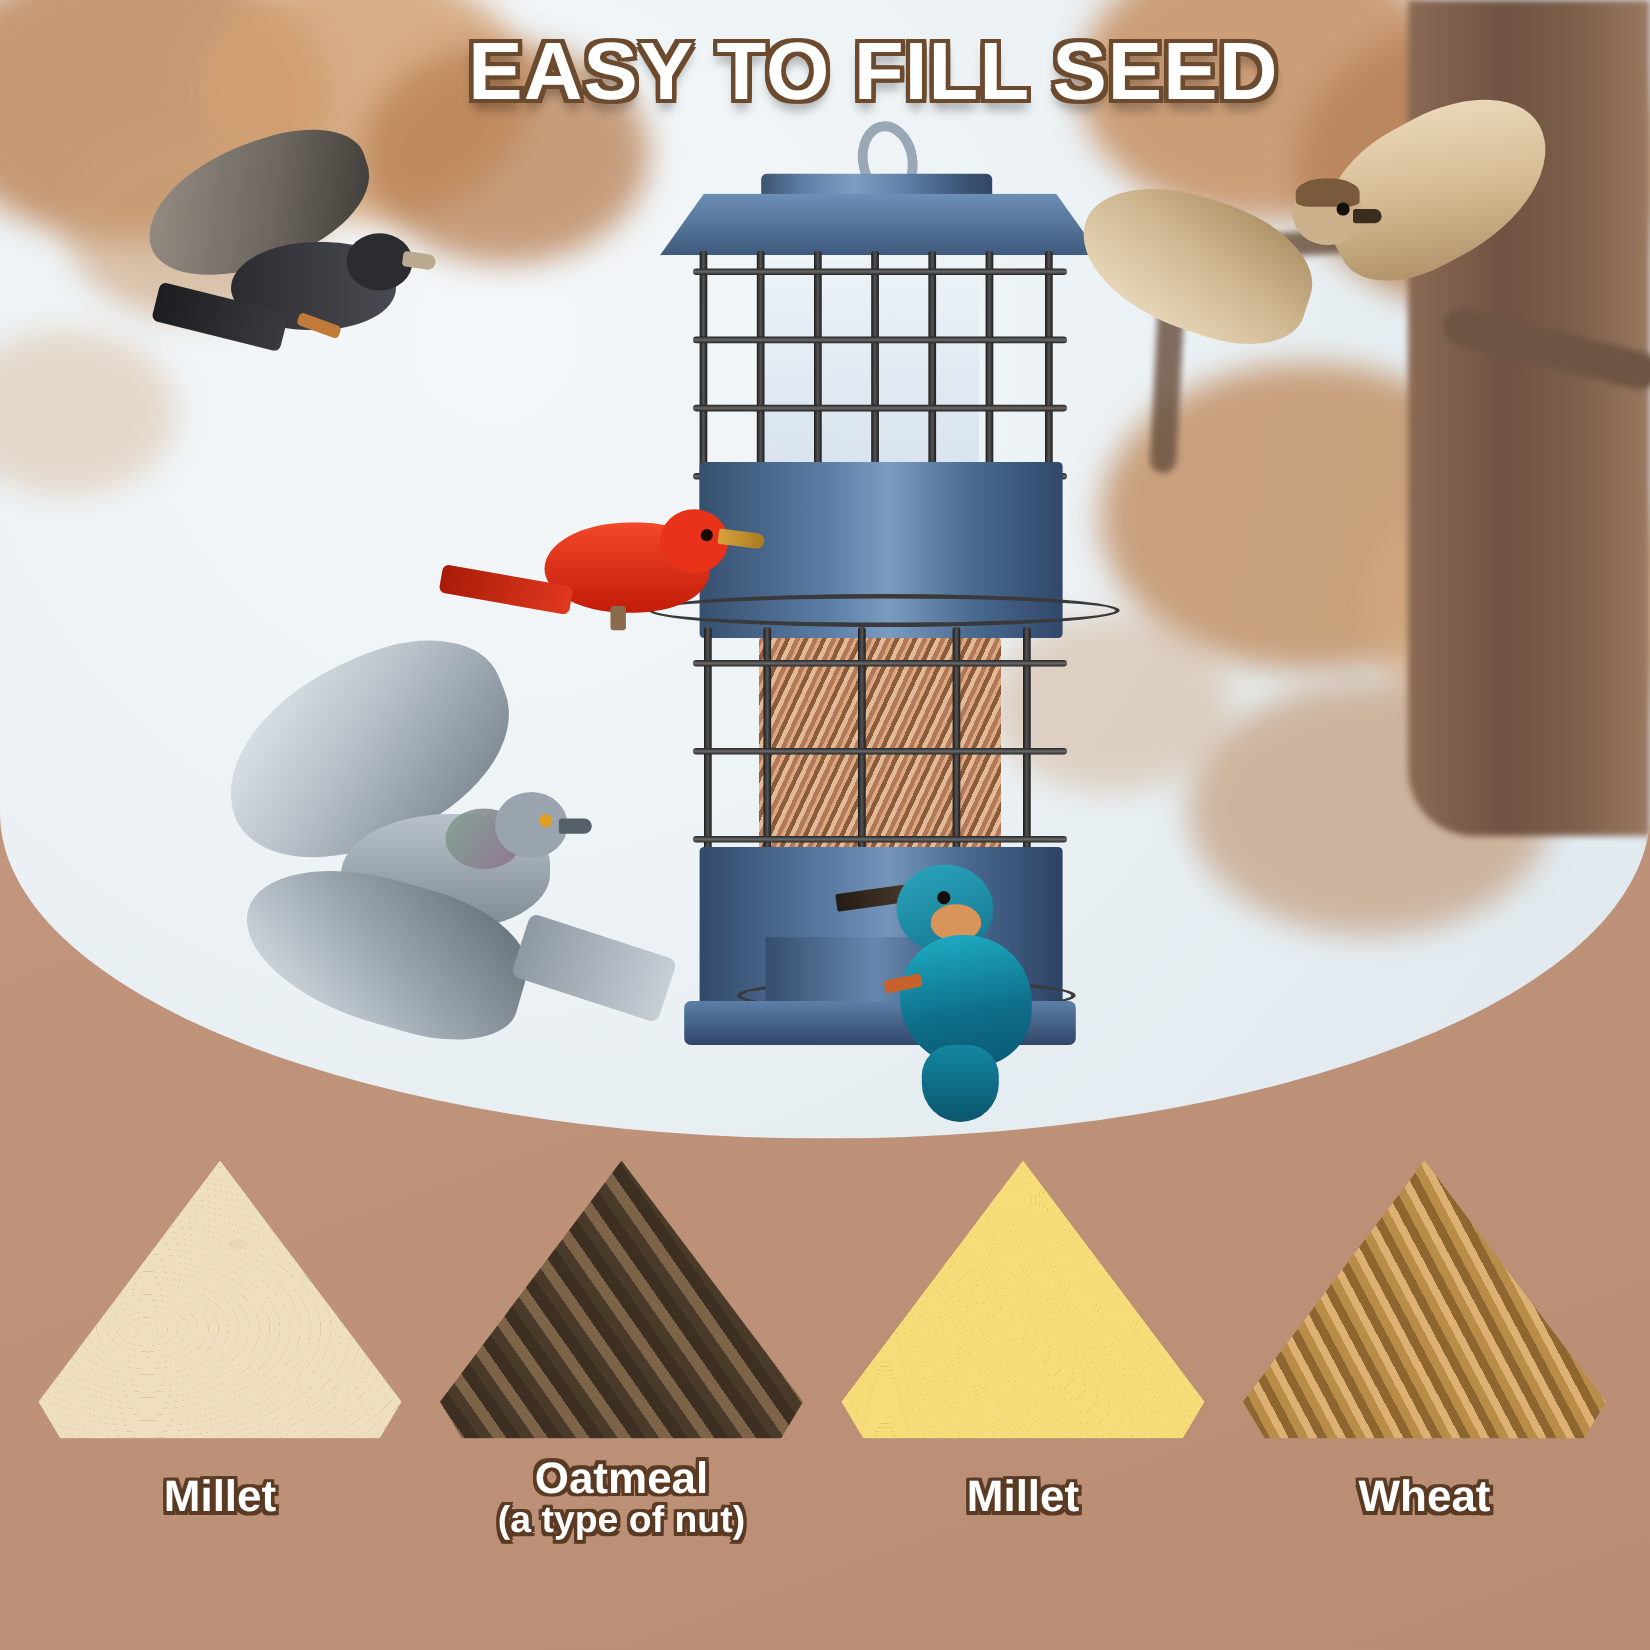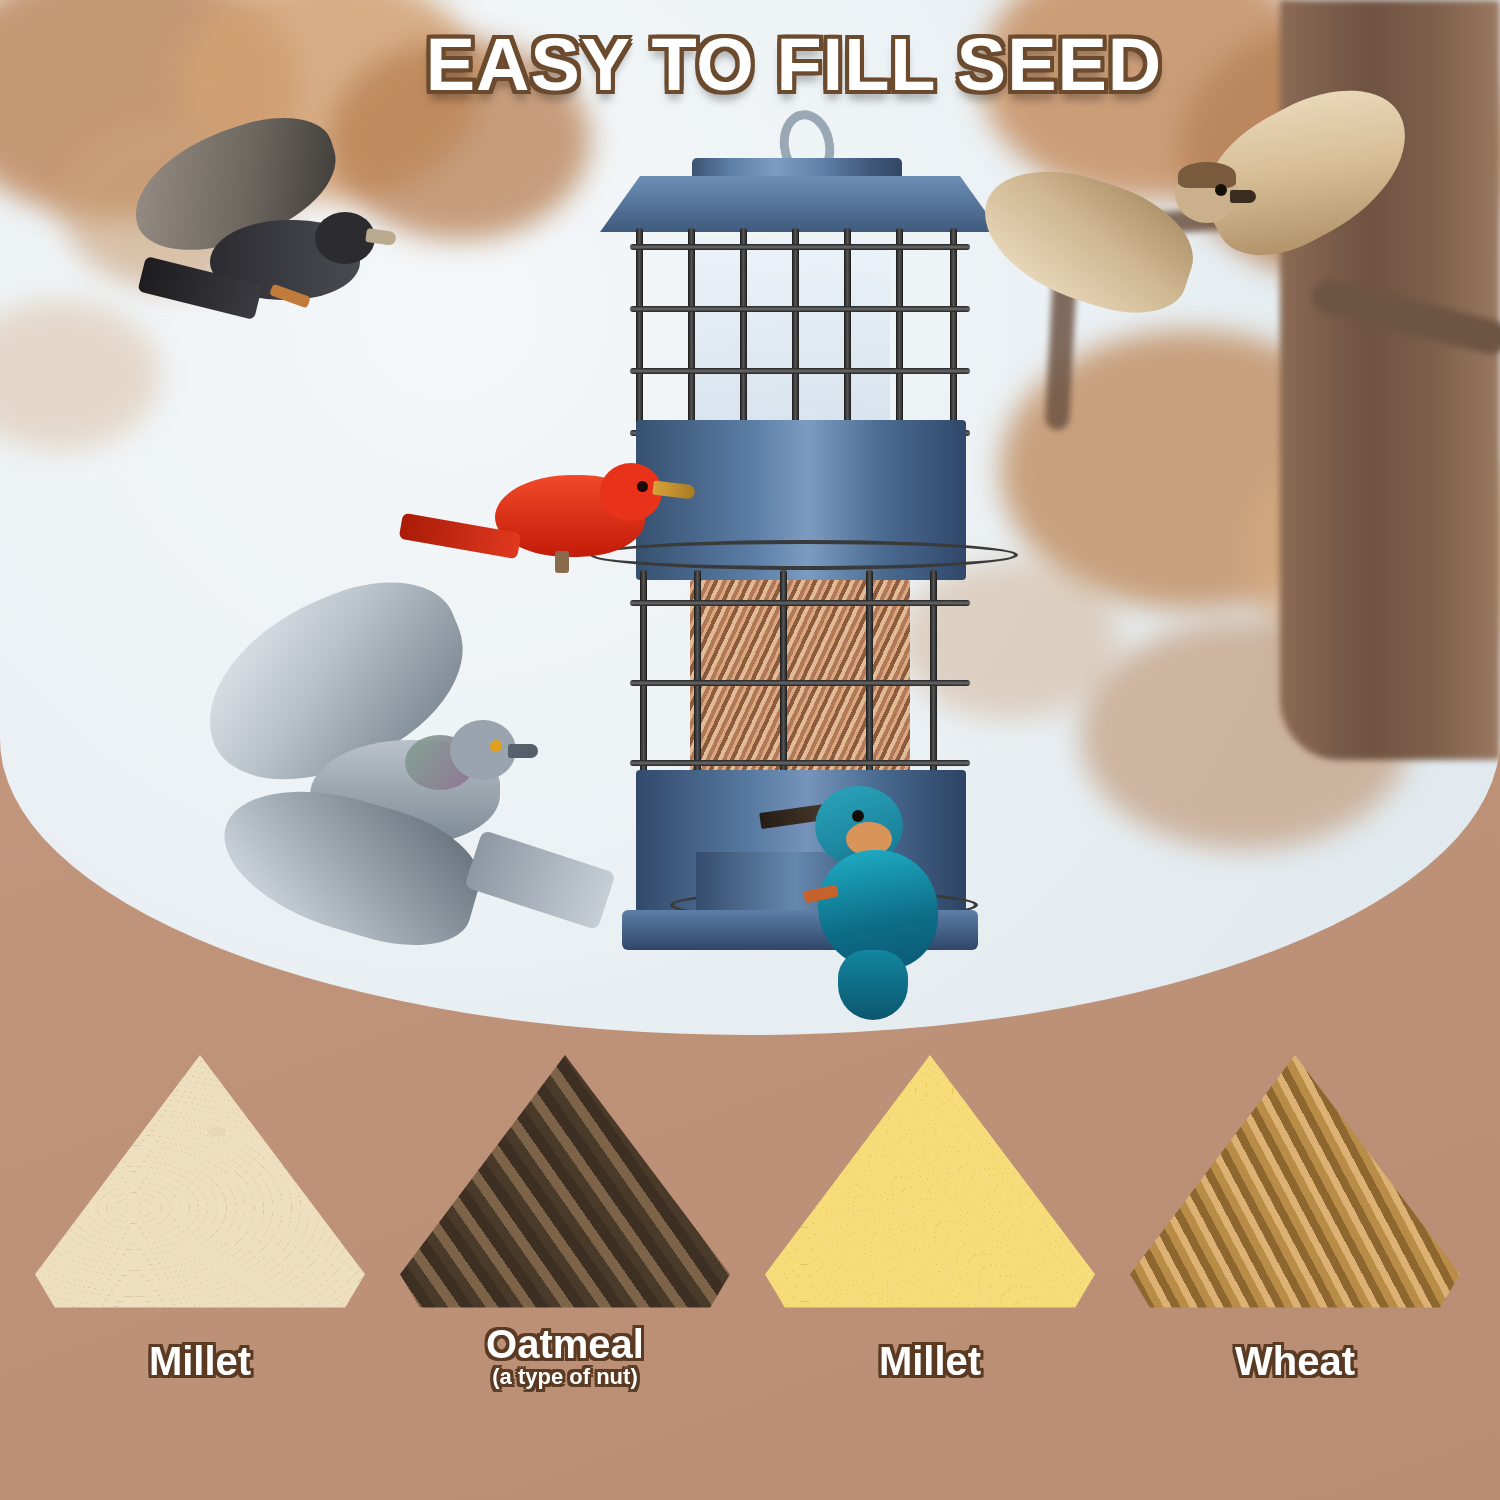--- a/index.html
+++ b/index.html
@@ -112,21 +112,21 @@
     overflow:hidden;position:relative;
     filter:drop-shadow(0 6px 8px rgba(0,0,0,.25));
   }
   .tri .inner{position:absolute;inset:0;}
   .card-label{
     position:absolute;left:0;width:330px;text-align:center;
     font-size:40px;font-weight:bold;color:#ffffff;line-height:1.05;
     text-shadow:-3px -3px 0 #5a3a22,3px -3px 0 #5a3a22,-3px 3px 0 #5a3a22,3px 3px 0 #5a3a22,
                 0 -3px 0 #5a3a22,0 3px 0 #5a3a22,-3px 0 0 #5a3a22,3px 0 0 #5a3a22;
   }
-  .card-label .sub{display:block;font-size:22px;}
+  .card-label .sub{display:block;font-size:34px;}
 
   
   .tex-oat{background:
      radial-gradient(ellipse 14px 8px at 20% 18%,#f2e3c8 0 60%,transparent 61%),
      radial-gradient(ellipse 15px 8px at 55% 30%,#e8d6b6 0 60%,transparent 61%),
      radial-gradient(ellipse 13px 7px at 80% 22%,#f6ecd6 0 60%,transparent 61%),
      repeating-radial-gradient(ellipse 16px 9px at 30% 60%,#eedfc1 0 55%,#d9c49e 56%,transparent 58%),
      repeating-linear-gradient(25deg,#e9d9ba 0 12px,#dcc9a4 12px 24px),
      linear-gradient(180deg,#e7d5b2,#cbb187);}
   .tex-peanut{background:

